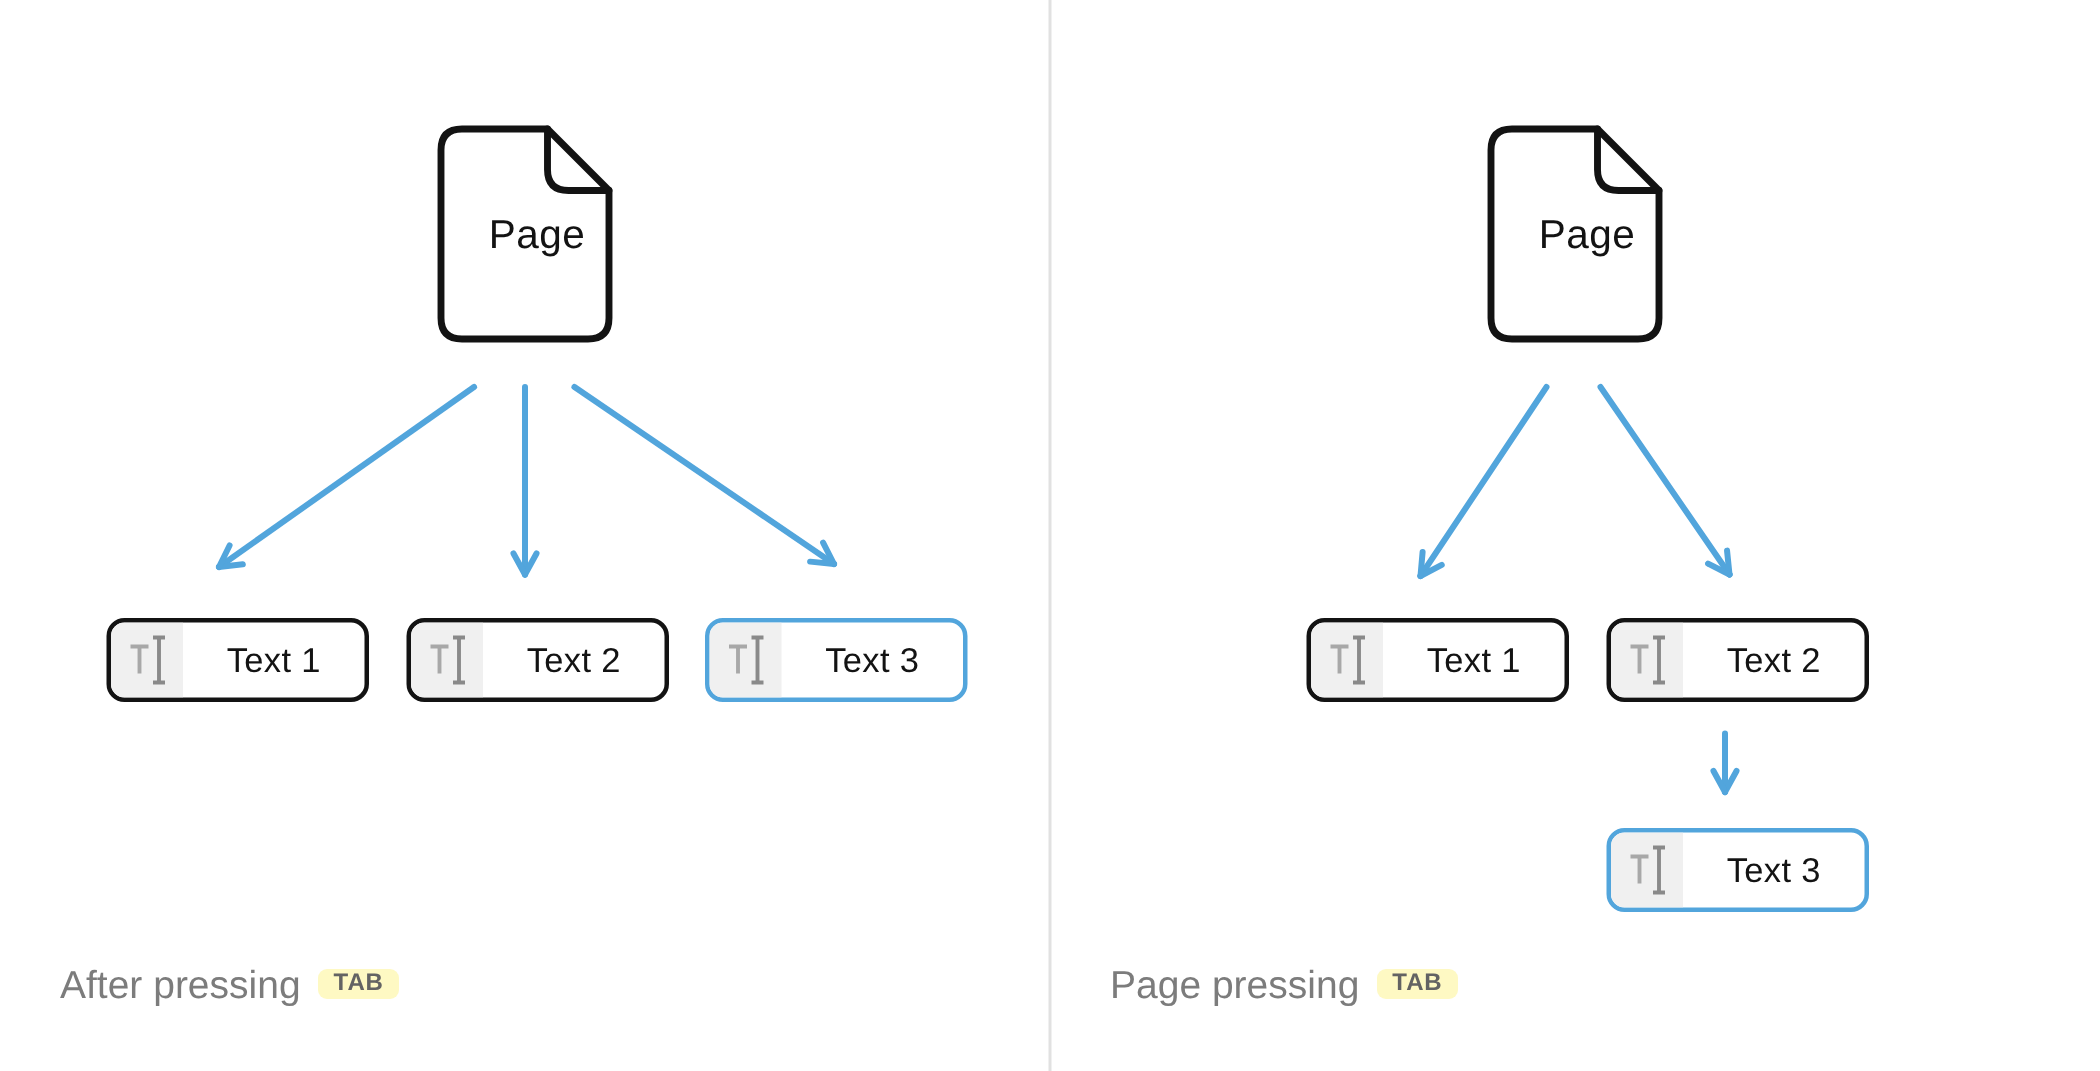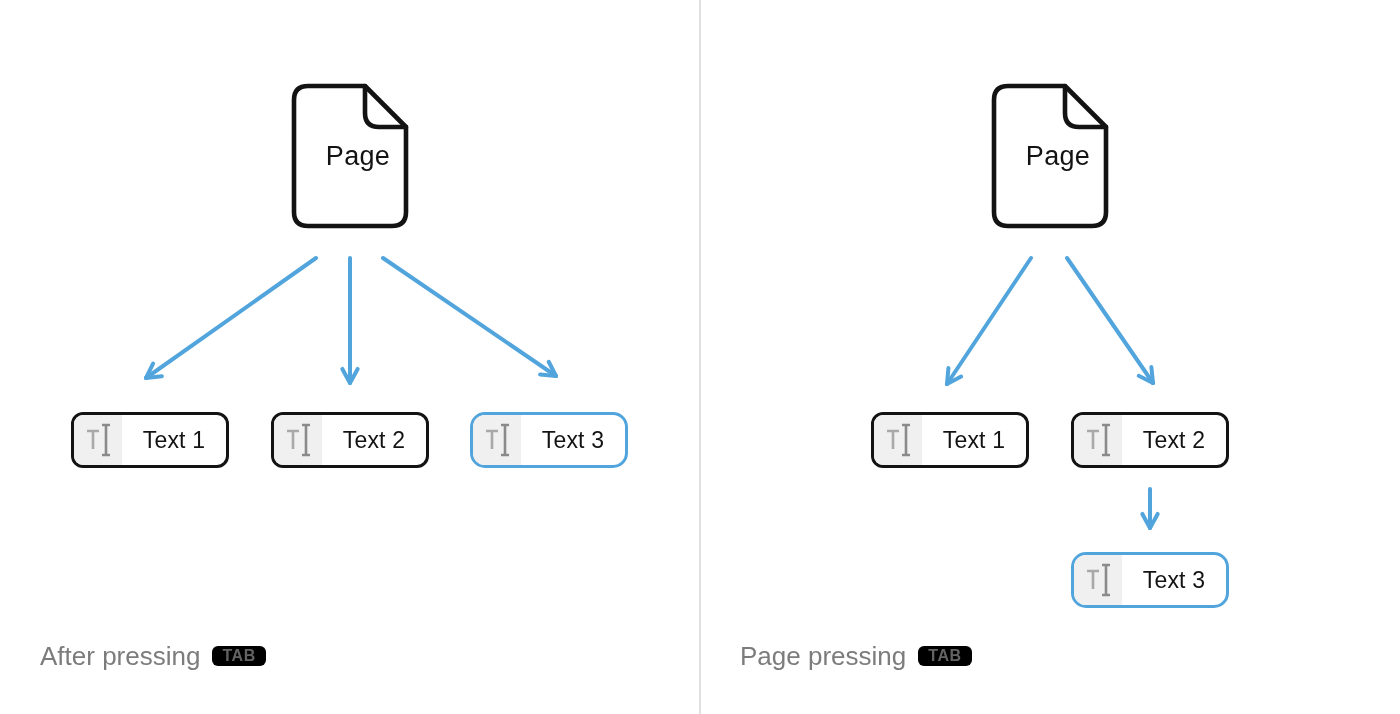--- a/index.html
+++ b/index.html
@@ -9,32 +9,32 @@
 
   .divider { position:absolute; left:699px; top:0; width:2px; height:714px; background:#E1E1E1; }
 
   .arrows-layer { position:absolute; left:0; top:0; width:1400px; height:714px; pointer-events:none; }
 
   .page-icon { position:absolute; width:118px; height:146px; }
   .page-icon svg { display:block; width:100%; height:100%; }
   .page-label { position:absolute; inset:0; display:flex; align-items:center; justify-content:center;
                 font-size:27px; letter-spacing:0.3px; color:var(--ink);padding-left:16px; }
 
-  .block { position:absolute; width:158px; height:56px; background:#fff;
+  .block { position:absolute; width:175px; height:56px; background:#fff;
            border:3.5px solid var(--ink); border-radius:12px;
            display:flex; align-items:stretch; overflow:hidden; }
-  .block.selected { border-color:var(--accent);border-radius:15px; }
+  .block.selected { border-color:var(--accent); }
   .icon-cell { flex:0 0 48px; background:#F0F0F0; display:flex; align-items:center; justify-content:center; }
   .icon-cell svg { display:block; }
   .block-label { flex:1; display:flex; align-items:center; justify-content:center;
                  font-size:23px; color:var(--ink); letter-spacing:0.2px; }
 
   .caption { position:absolute; height:32px; display:flex; align-items:center; gap:12px;
              font-size:26px; color:#7C7C7C; }
-  .key-badge { background:#000000; color:#636363; font-weight:bold; font-size:16px;
+  .key-badge { background:#fef9c3; color:#636363; font-weight:bold; font-size:16px;
                letter-spacing:0.6px; border-radius:6px; padding:2px 10px; line-height:1; }
 </style>
 </head>
 <body>
 
 <div class="stage">
 
   <svg class="arrows-layer" width="1400" height="714" viewBox="0 0 1400 714" xmlns="http://www.w3.org/2000/svg">
       <line x1="316" y1="258" x2="146" y2="378" stroke="#52A5DC" stroke-width="4" stroke-linecap="round"></line>
       <line x1="146" y1="378" x2="161.89493444861955" y2="376.16941023872437" stroke="#52A5DC" stroke-width="4" stroke-linecap="round"></line>

